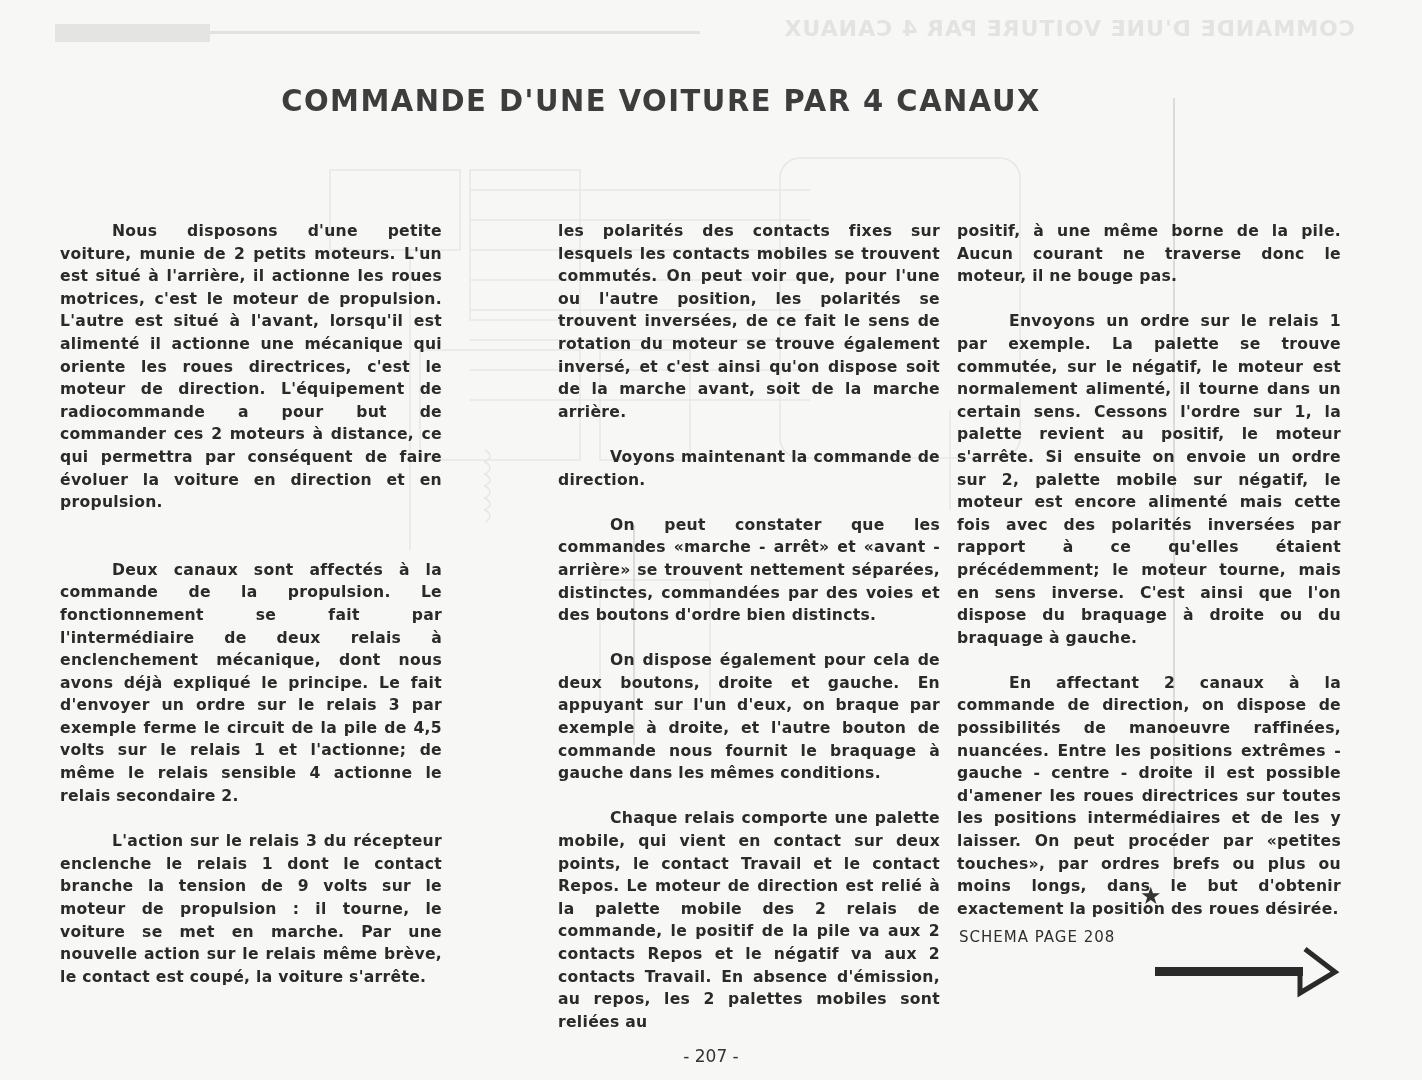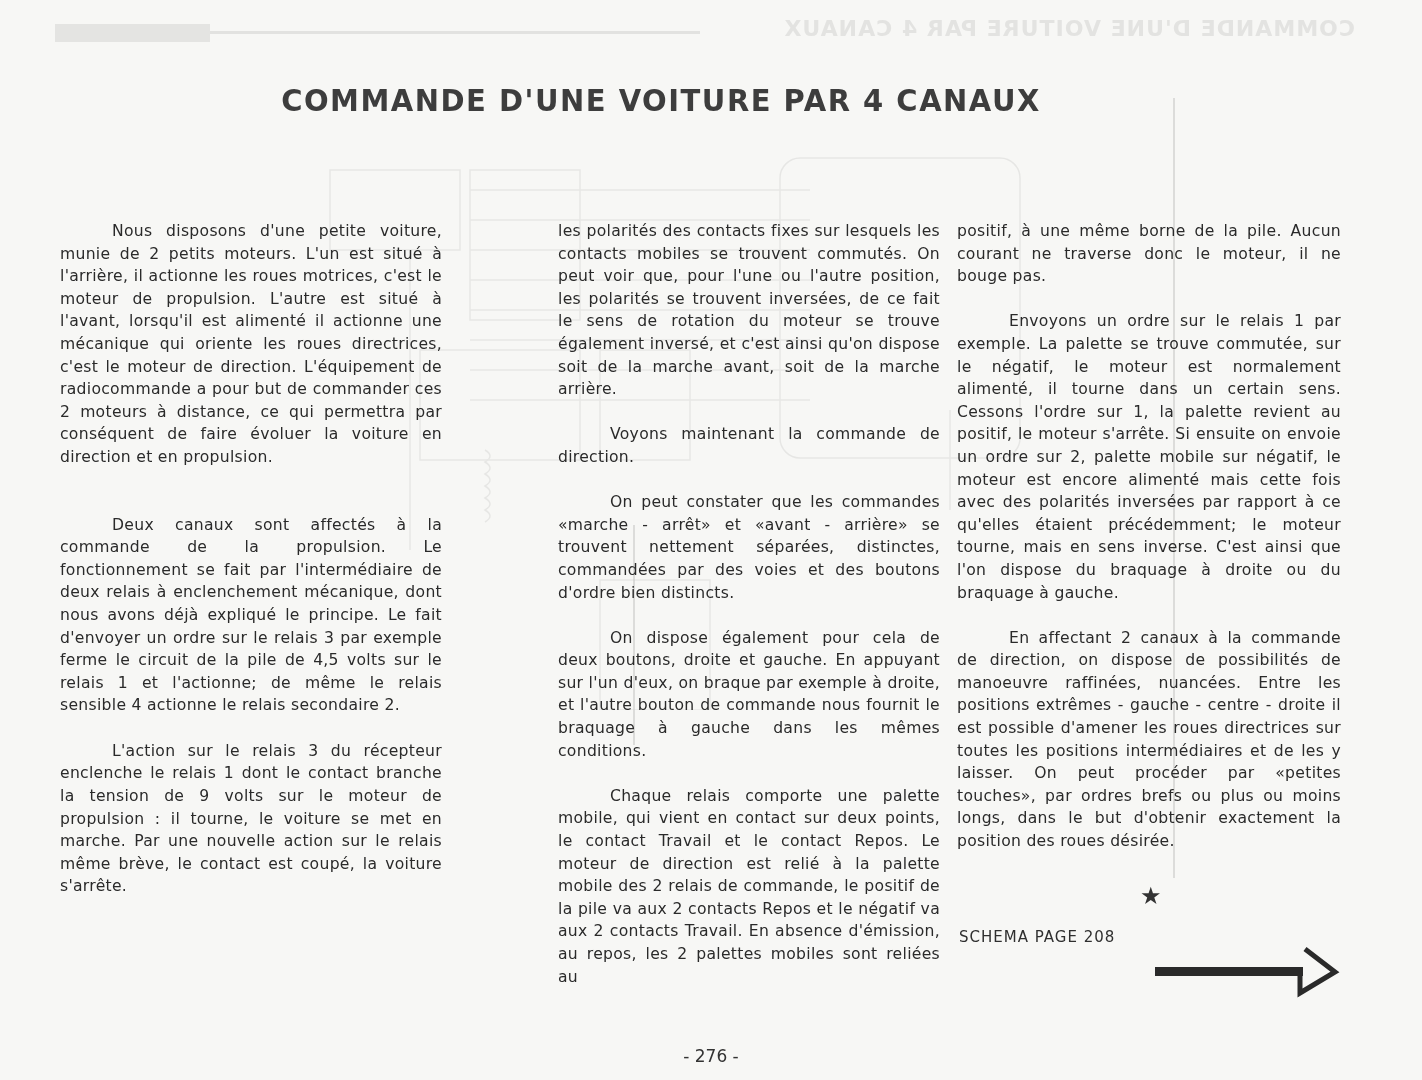--- a/index.html
+++ b/index.html
@@ -32,21 +32,21 @@
       font-family: "DejaVu Sans", sans-serif; font-weight: bold; font-size: 29px;
       letter-spacing: 1.5px; color: #3d3d3d;
       transform: scaleY(1.05);
     }
     .col {
       position: absolute; top: 220px;
       font-family: "DejaVu Sans", sans-serif; font-size: 15.6px;
       line-height: 22.6px; color: #2a2a2a;
       text-align: justify; letter-spacing: 0.3px;
     }
-    .col p { margin: 0 0 22.6px 0; text-indent: 52px; }
+    .col p { margin: 0 0 22.6px 0; text-indent: 52px; font-weight: bold; }
     .col p.cont { text-indent: 0; }
     #col-left { left: 60px; width: 382px; }
     #col-mid  { left: 510px; width: 382px; margin-left: 48px; }
     #col-right{ left: 957px; width: 384px; }
     .gap-lg { margin-bottom: 45px !important; }
 
     .star {
       position: absolute; left: 1140px; top: 882px; font-size: 24px; color: #333;
     }
     .schema-ref {
@@ -112,13 +112,13 @@
   <p>En affectant 2 canaux à la commande de direction, on dispose de possibilités de manoeuvre raffinées, nuancées. Entre les positions extrêmes - gauche - centre - droite il est possible d'amener les roues directrices sur toutes les positions intermédiaires et de les y laisser. On peut procéder par «petites touches», par ordres brefs ou plus ou moins longs, dans le but d'obtenir exactement la position des roues désirée.</p>
 </div>
 
 <div class="star">★</div>
 <div class="schema-ref">SCHEMA PAGE  208</div>
 <svg class="arrow" viewBox="0 0 185 55">
   <rect x="0" y="22" width="148" height="9" fill="#2a2a2a"></rect>
   <polyline points="145,26 145,48 180,27 150,4" fill="none" stroke="#2a2a2a" stroke-width="5" stroke-linejoin="miter"></polyline>
 </svg>
 
-<div class="page-num">- 276 -</div>
+<div class="page-num">- 207 -</div>
 
 </body></html>

